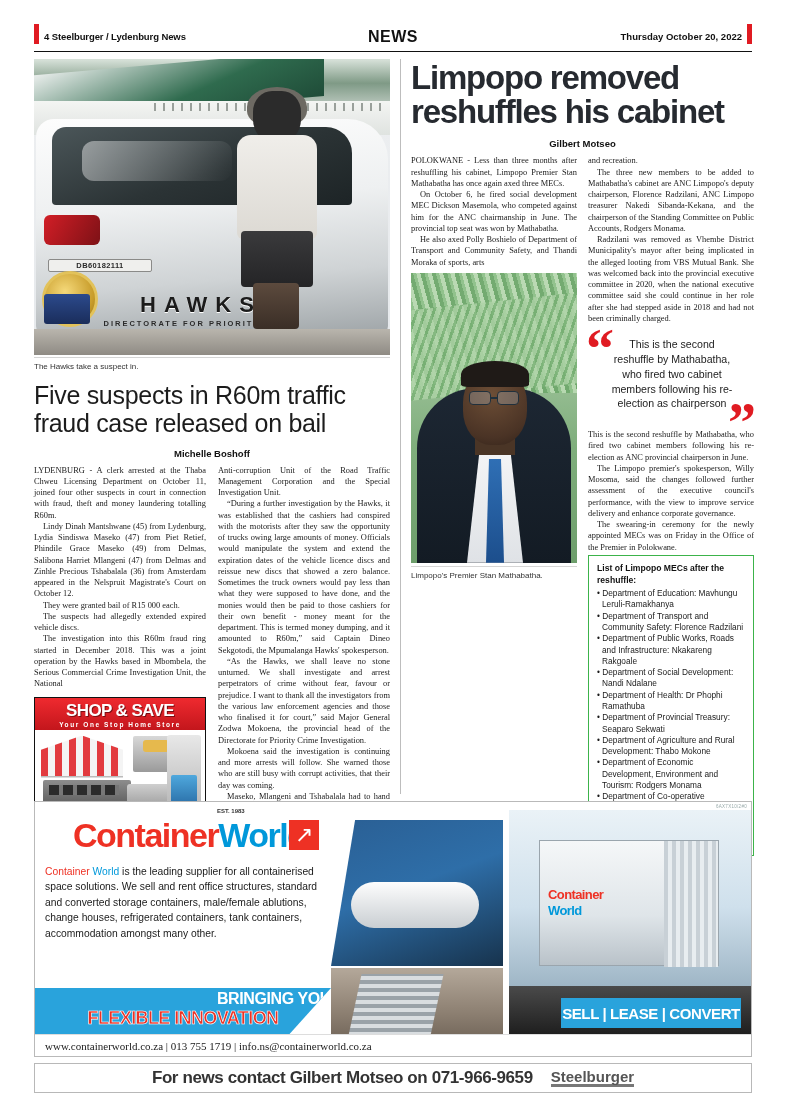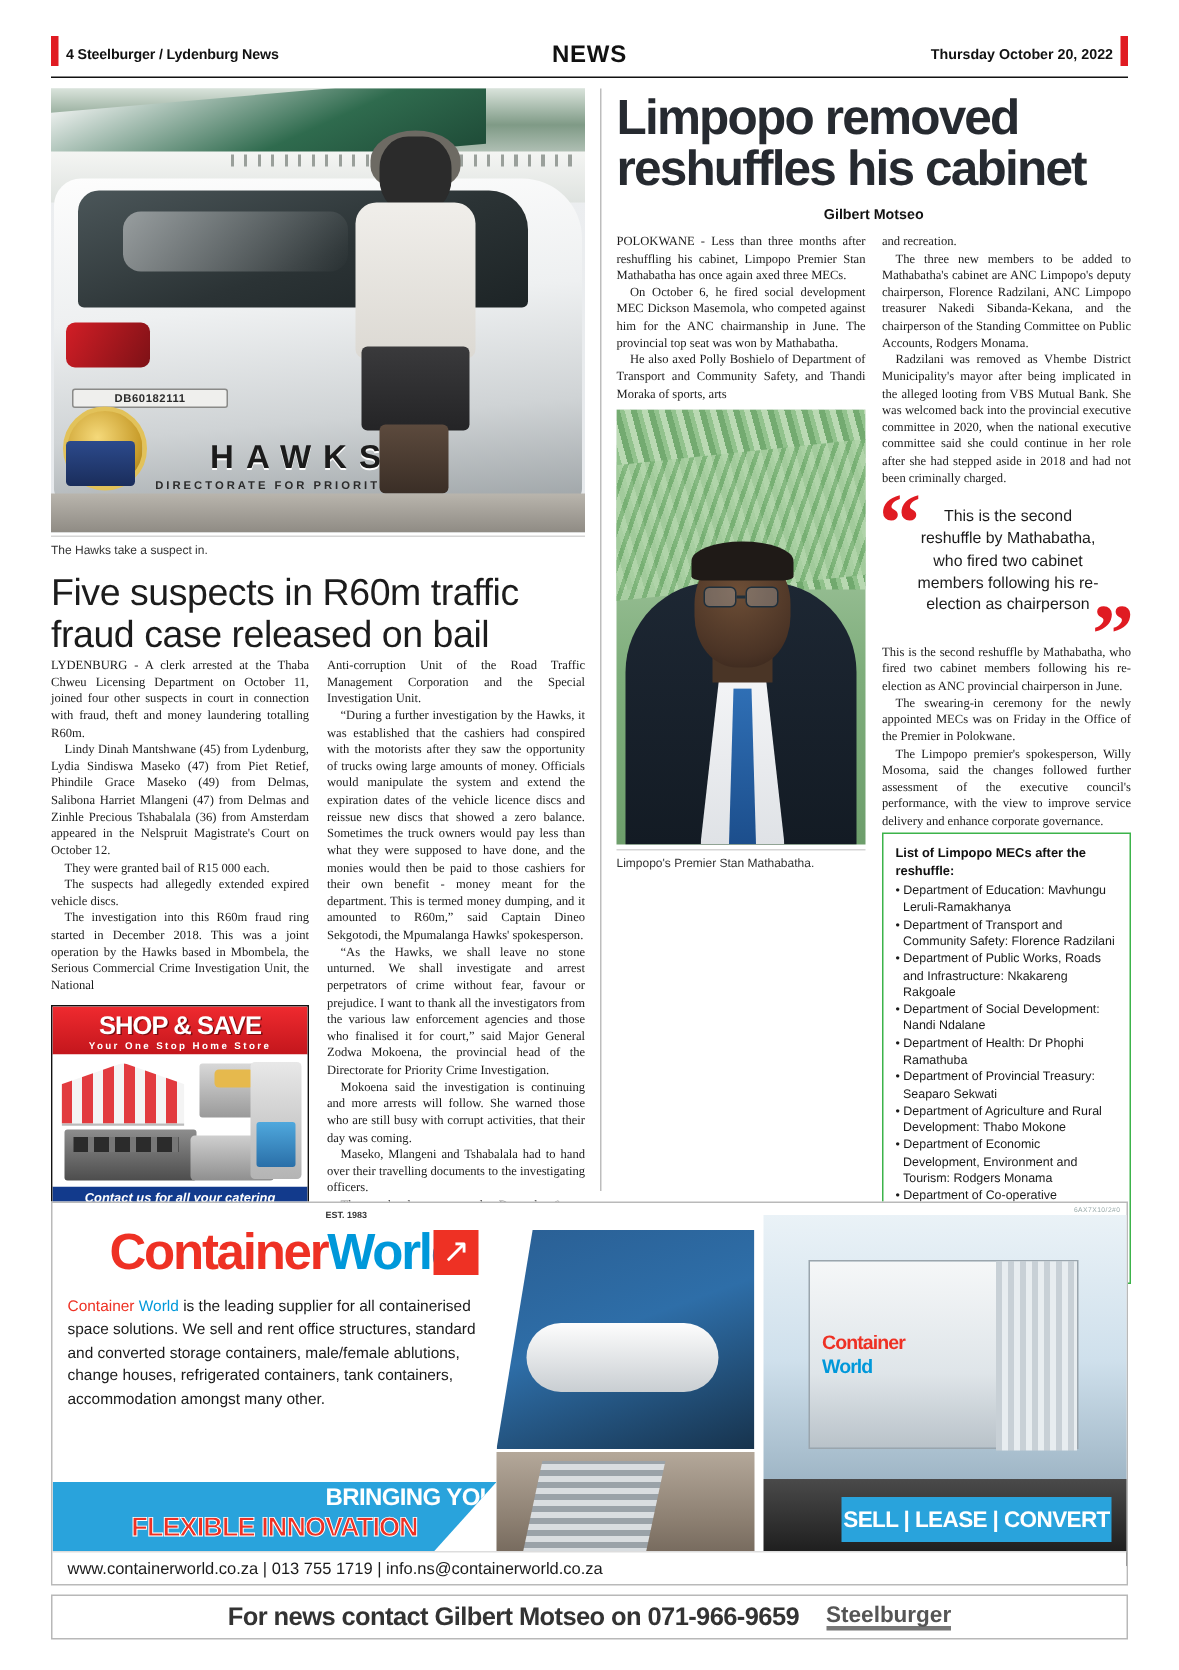--- a/index.html
+++ b/index.html
@@ -398,21 +398,21 @@
   .cw-slc span {
     font-family:"Liberation Sans",sans-serif; font-size: 15px; font-weight:bold;
     color:#fff; letter-spacing:-0.4px;
   }
   .cw-footer {
     position:absolute; left: 0; bottom: 0; width: 100%; height: 22px;
     display:flex; align-items:center; padding-left: 10px; background:#fff;
     border-top: 1px solid #ddd;
   }
   .cw-footer span {
-    font-family:Liberation Sans, sans-serif; font-size: 11px; color:#1a1a1a;
+    font-family:Liberation Serif, serif; font-size: 11px; color:#1a1a1a;
   }
 
   
   .bottom-bar {
     margin-top: 6px; height: 30px; border: 1px solid #b8b8b8;
     display:flex; align-items:center; justify-content:center; gap: 18px;
     background:#fff;
   }
   .bb-text {
     font-family:"Liberation Sans",sans-serif; font-size: 17px; font-weight: bold;
@@ -464,20 +464,21 @@
           <div class="hp-body"></div>
           <div class="hp-skirt"></div>
           <div class="hp-legs"></div>
         </div>
         <div class="hp-ground"></div>
       </div>
 
       <div class="photo-caption">The Hawks take a suspect in.</div>
 
       <div class="headline-left">Five suspects in R60m traffic fraud case released on bail</div>
+      <div class="byline">Michelle Boshoff</div>
 
       <div class="cols2">
         <div class="bodycol">
           <p class="noindent">LYDENBURG - A clerk arrested at the Thaba Chweu Licensing Department on October 11, joined four other suspects in court in connection with fraud, theft and money laundering totalling R60m.</p>
           <p>Lindy Dinah Mantshwane (45) from Lydenburg, Lydia Sindiswa Maseko (47) from Piet Retief, Phindile Grace Maseko (49) from Delmas, Salibona Harriet Mlangeni (47) from Delmas and Zinhle Precious Tshabalala (36) from Amsterdam appeared in the Nelspruit Magistrate's Court on October 12.</p>
           <p>They were granted bail of R15 000 each.</p>
           <p>The suspects had allegedly extended expired vehicle discs.</p>
           <p>The investigation into this R60m fraud ring started in December 2018. This was a joint operation by the Hawks based in Mbombela, the Serious Commercial Crime Investigation Unit, the National</p>
 
           <div class="shopsave">
@@ -551,22 +552,22 @@
           <p>The three new members to be added to Mathabatha's cabinet are ANC Limpopo's deputy chairperson, Florence Radzilani, ANC Limpopo treasurer Nakedi Sibanda-Kekana, and the chairperson of the Standing Committee on Public Accounts, Rodgers Monama.</p>
           <p>Radzilani was removed as Vhembe District Municipality's mayor after being implicated in the alleged looting from VBS Mutual Bank. She was welcomed back into the provincial executive committee in 2020, when the national executive committee said she could continue in her role after she had stepped aside in 2018 and had not been criminally charged.</p>
 
           <div class="pullquote">
             <span class="pq-mark-open">“</span>
             <div class="pq-text">This is the second reshuffle by Mathabatha, who fired two cabinet members following his re-election as chairperson</div>
             <span class="pq-mark-close">”</span>
           </div>
 
           <p class="noindent">This is the second reshuffle by Mathabatha, who fired two cabinet members following his re-election as ANC provincial chairperson in June.</p>
+          <p>The Limpopo premier's spokesperson, Willy Mosoma, said the changes followed further assessment of the executive council's performance, with the view to improve service delivery and enhance corporate governance.</p>
           <p>The swearing-in ceremony for the newly appointed MECs was on Friday in the Office of the Premier in Polokwane.</p>
-          <p>The Limpopo premier's spokesperson, Willy Mosoma, said the changes followed further assessment of the executive council's performance, with the view to improve service delivery and enhance corporate governance.</p>
 
           <div class="mecbox">
             <div class="mecbox-title">List of Limpopo MECs after the reshuffle:</div>
             <ul>
               <li>• Department of Education: Mavhungu Leruli-Ramakhanya</li>
               <li>• Department of Transport and Community Safety: Florence Radzilani</li>
               <li>• Department of Public Works, Roads and Infrastructure: Nkakareng Rakgoale</li>
               <li>• Department of Social Development: Nandi Ndalane</li>
               <li>• Department of Health: Dr Phophi Ramathuba</li>
               <li>• Department of Provincial Treasury: Seaparo Sekwati</li>

